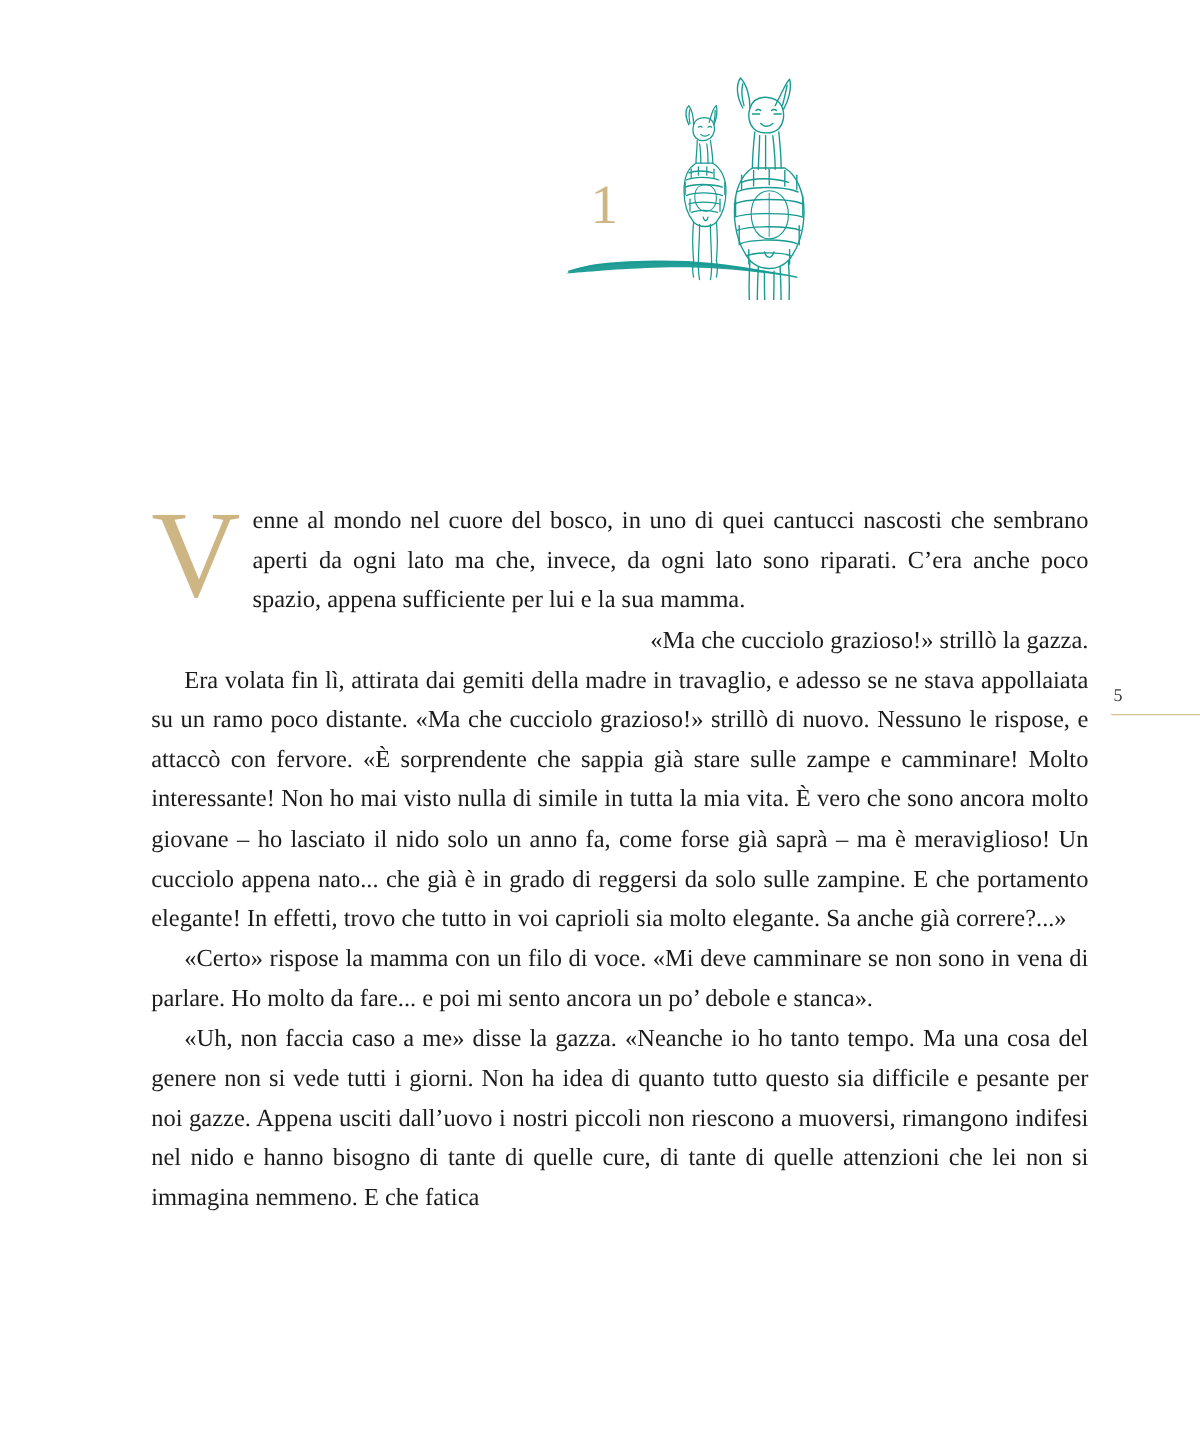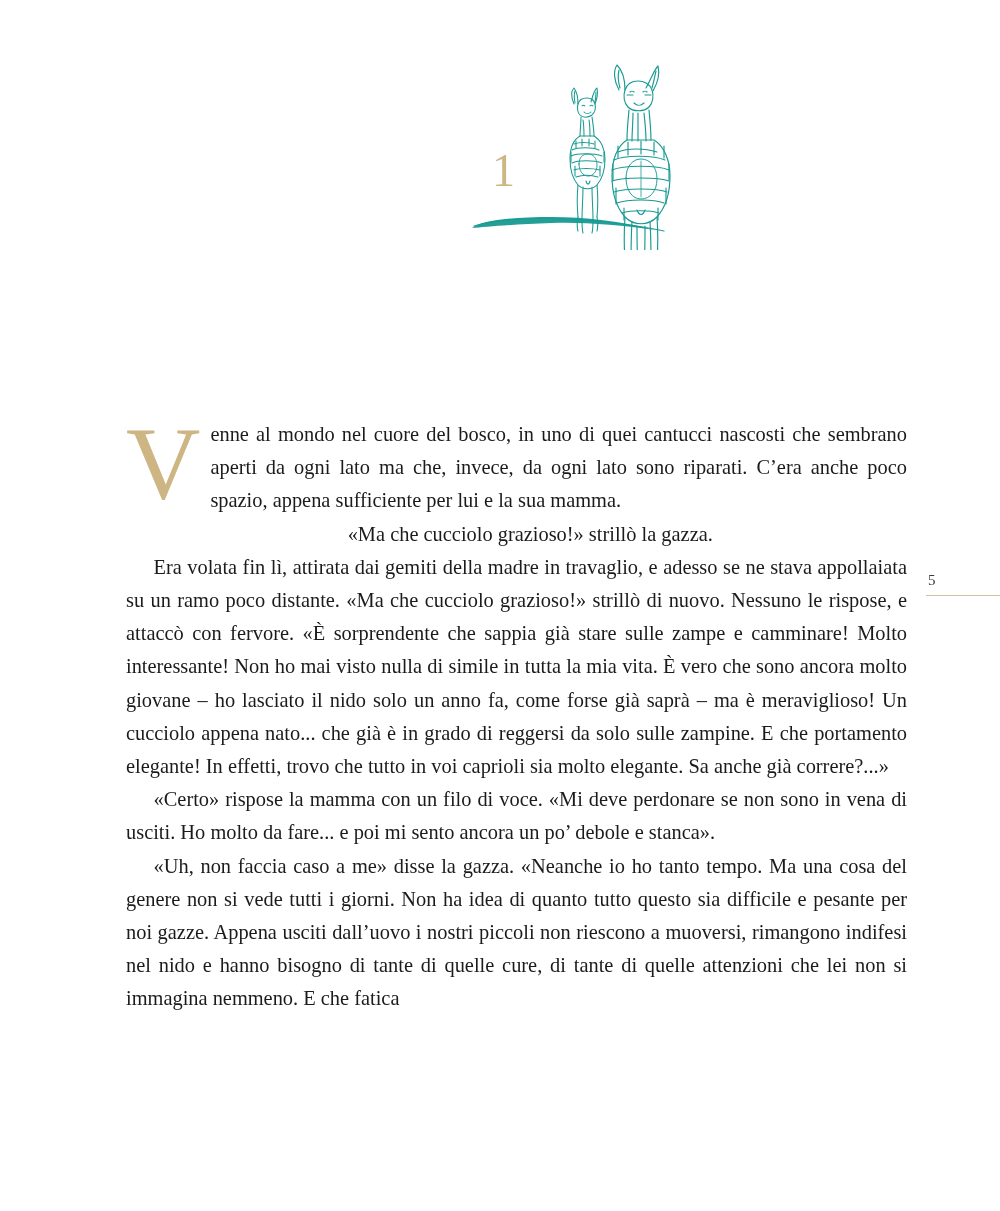--- a/index.html
+++ b/index.html
@@ -67,21 +67,21 @@
     float: left;
     font-family: "Liberation Serif", "DejaVu Serif", serif;
     font-size: 103px;
     line-height: 86px;
     color: #cdb684;
     padding: 0 6px 0 0;
     margin: 2px 4px -6px 0;
     font-weight: 400;
   }
   .textblock p.last-line-left {
-    text-align: center;
+    text-align: right;
   }
 
   
   .folio {
     position: absolute;
     right: 0;
     top: 570px;
     width: 86px;
     height: 34px;
   }
@@ -227,21 +227,21 @@
       <path d="M12,178 C22,170 52,167 92,167 C126,167 160,171 196,180 C160,175 124,172 92,173 C54,174 26,177 12,178 Z" fill="#179a92" opacity=".95" stroke="none"></path>
     </svg>
   </div>
 
   <div class="textblock">
     <p class="first-para">
       <span class="dropcap">V</span><span>enne al mondo nel cuore del bosco, in uno di quei cantucci nascosti che sembrano aperti da ogni lato ma che, invece, da ogni lato sono riparati. C’era anche poco spazio, appena sufficiente per lui e la sua mamma.</span>
     </p>
     <p class="last-line-left">«Ma che cucciolo grazioso!» strillò la gazza.</p>
     <p>Era volata fin lì, attirata dai gemiti della madre in travaglio, e adesso se ne stava appollaiata su un ramo poco distante. «Ma che cucciolo grazioso!» strillò di nuovo. Nessuno le rispose, e attaccò con fervore. «È sorprendente che sappia già stare sulle zampe e camminare! Molto interessante! Non ho mai visto nulla di simile in tutta la mia vita. È vero che sono ancora molto giovane – ho lasciato il nido solo un anno fa, come forse già saprà – ma è meraviglioso! Un cucciolo appena nato... che già è in grado di reggersi da solo sulle zampine. E che portamento elegante! In effetti, trovo che tutto in voi caprioli sia molto elegante. Sa anche già correre?...»</p>
-    <p>«Certo» rispose la mamma con un filo di voce. «Mi deve perdonare se non sono in vena di usciti. Ho molto da fare... e poi mi sento ancora un po’ debole e stanca».</p>
+    <p>«Certo» rispose la mamma con un filo di voce. «Mi deve camminare se non sono in vena di parlare. Ho molto da fare... e poi mi sento ancora un po’ debole e stanca».</p>
     <p>«Uh, non faccia caso a me» disse la gazza. «Neanche io ho tanto tempo. Ma una cosa del genere non si vede tutti i giorni. Non ha idea di quanto tutto questo sia difficile e pesante per noi gazze. Appena usciti dall’uovo i nostri piccoli non riescono a muoversi, rimangono indifesi nel nido e hanno bisogno di tante di quelle cure, di tante di quelle attenzioni che lei non si immagina nemmeno. E che fatica</p>
   </div>
 
   <div class="folio">
     <div class="folio-number">5</div>
     <div class="folio-rule"></div>
   </div>
 
 </div>
 

